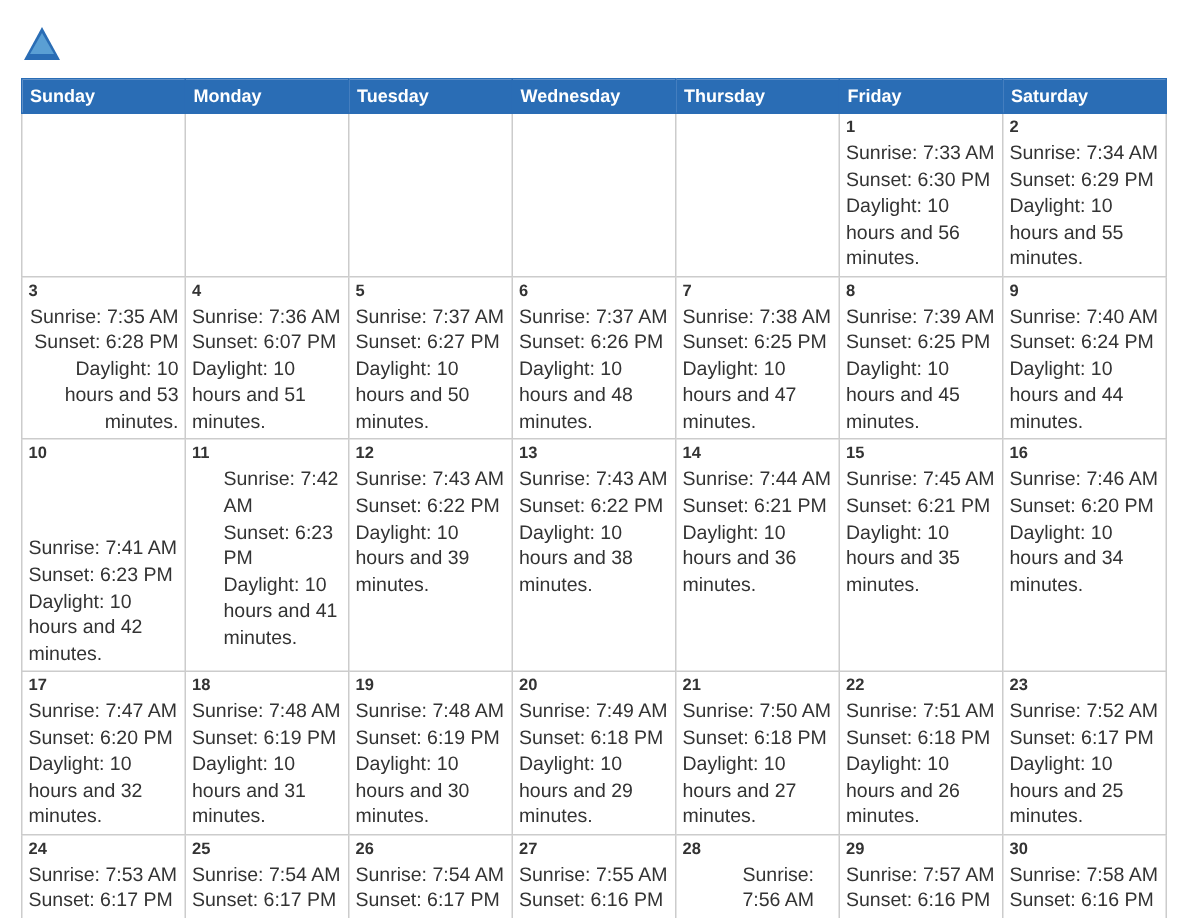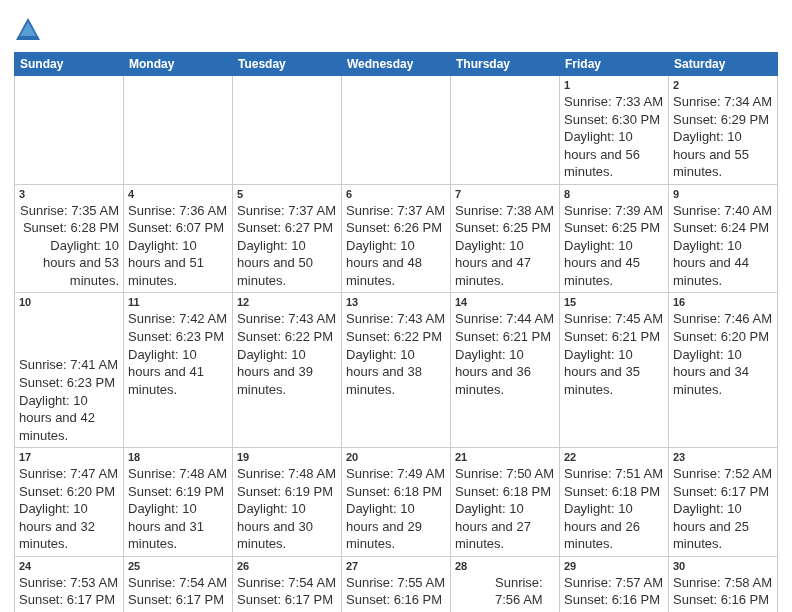--- a/index.html
+++ b/index.html
@@ -203,21 +203,21 @@
         </tr>
         <tr>
           <td class="filled">
             <span class="day-num">10</span>
             <div class="day-info" style="white-space: pre-line; margin-top: 48px;">Sunrise: 7:41 AM
 Sunset: 6:23 PM
 Daylight: 10 hours and 42 minutes.</div>
           </td>
           <td class="filled">
             <span class="day-num">11</span>
-            <div class="day-info" style="white-space: pre-line;">Sunrise: 7:42 AM
+            <div class="day-info" style="white-space: pre-line; margin-left: 21px;">Sunrise: 7:42 AM
 Sunset: 6:23 PM
 Daylight: 10 hours and 41 minutes.</div>
           </td>
           <td class="filled">
             <span class="day-num">12</span>
             <div class="day-info" style="white-space: pre-line;">Sunrise: 7:43 AM
 Sunset: 6:22 PM
 Daylight: 10 hours and 39 minutes.</div>
           </td>
           <td class="filled">

